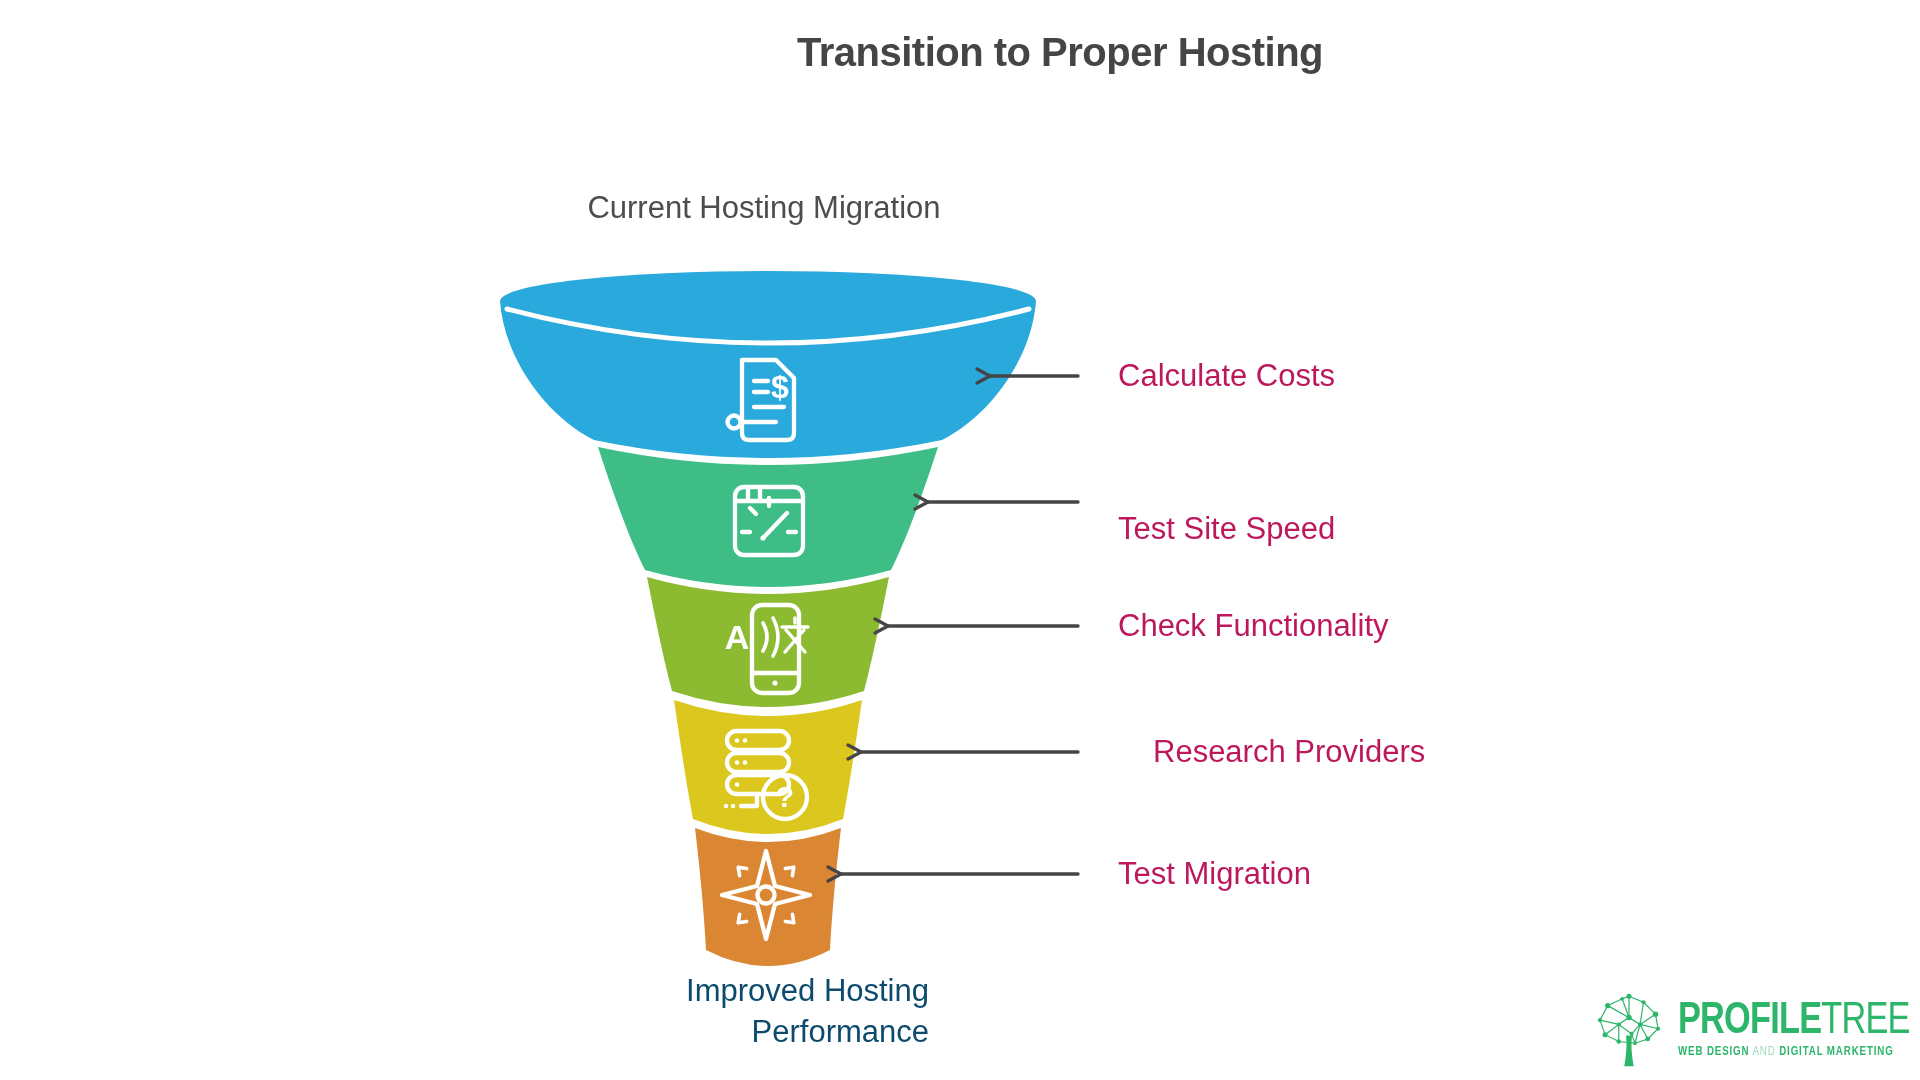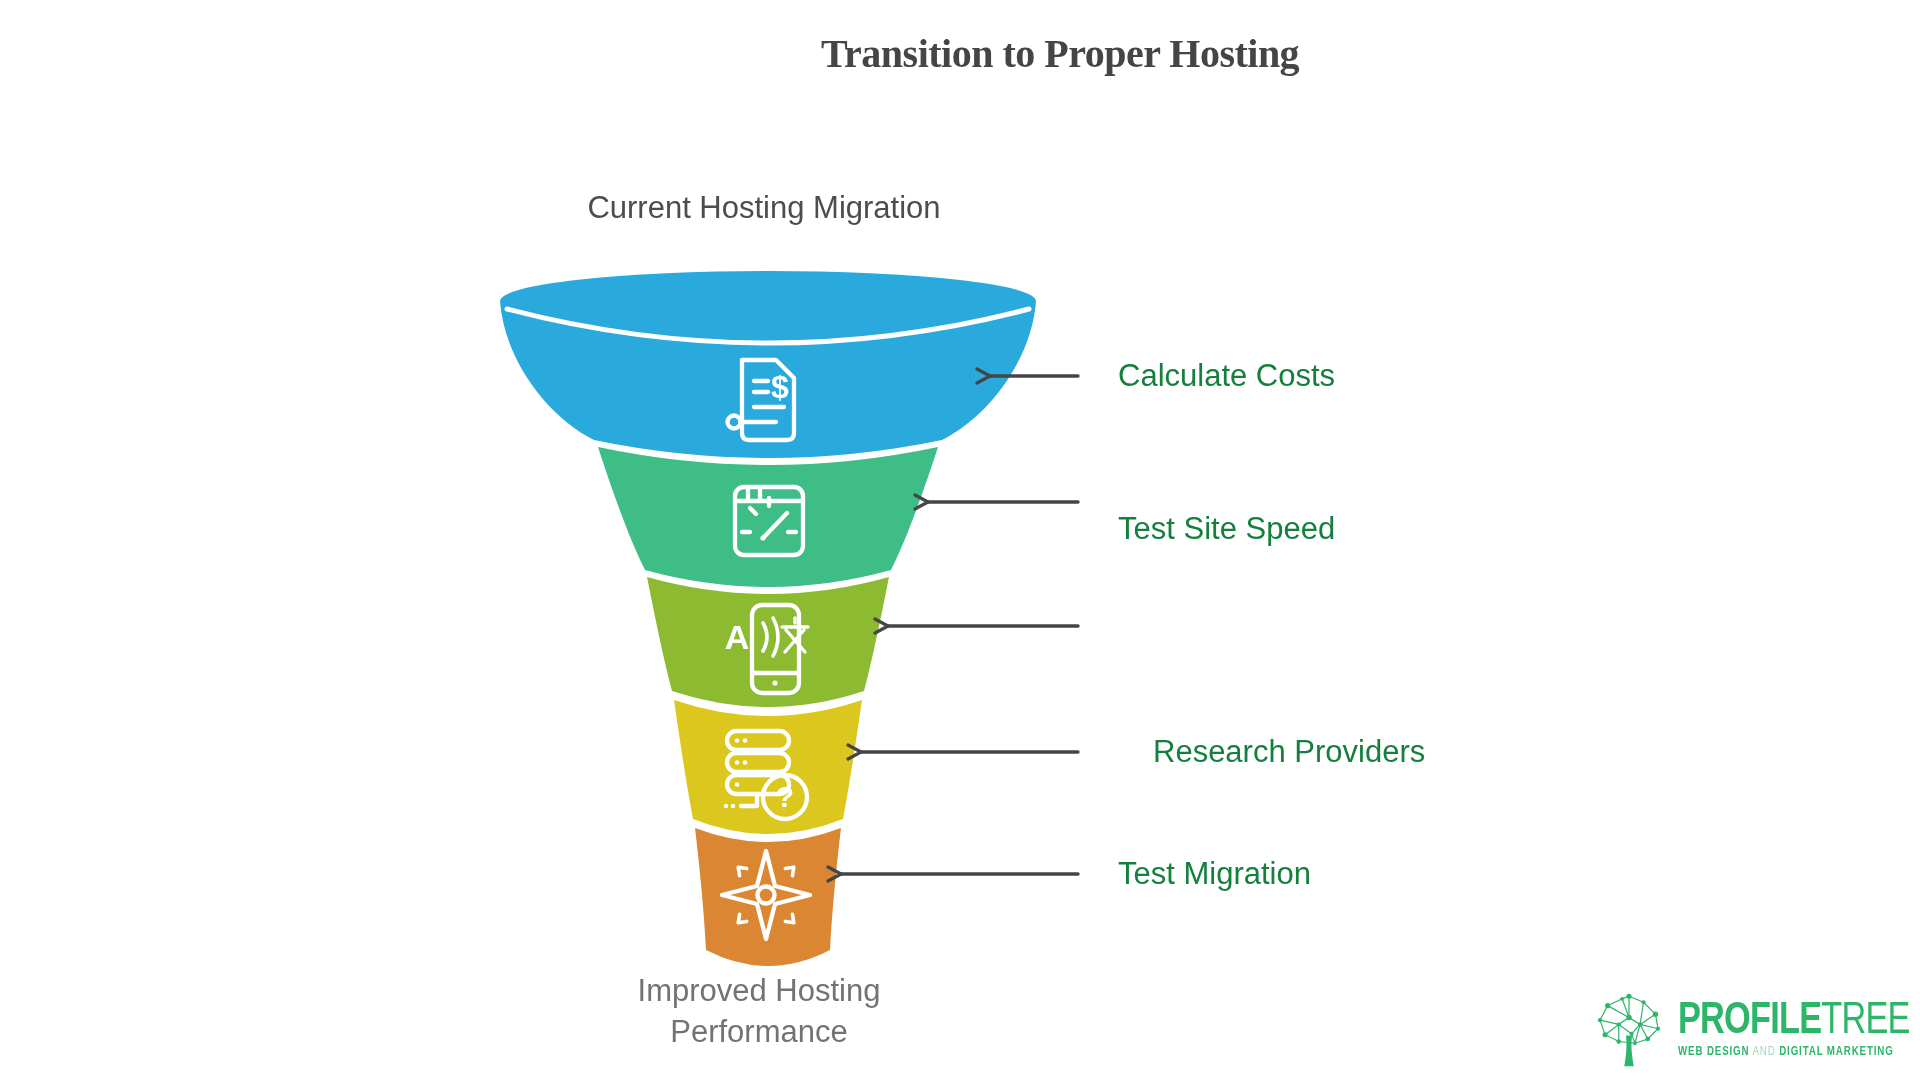--- a/index.html
+++ b/index.html
@@ -2,34 +2,34 @@
 <html><head>
 <meta charset="utf-8">
 <style>
   html,body{margin:0;padding:0;background:#fff;}
   .canvas{
     position:relative;width:1920px;height:1080px;background:#ffffff;overflow:hidden;
     font-family:"Liberation Sans",sans-serif;color:#4d4d4d;
   }
   .page-title{
     position:absolute;left:660px;top:30px;width:800px;text-align:center;
-    font-size:40px;font-weight:bold;color:#454545;letter-spacing:-0.5px;font-family:Liberation Serif, serif;
+    font-size:40px;font-weight:bold;color:#454545;letter-spacing:-0.5px;
   }
   .funnel-top-label{
     position:absolute;left:514px;top:190px;width:500px;text-align:center;
     font-size:31px;color:#4d4d4d;
   }
   .funnel-bottom-label{
-    position:absolute;left:589px;top:970px;width:340px;text-align:center;
-    font-size:31px;line-height:41px;color:#737373;
+    position:absolute;left:589px;top:970px;width:340px;text-align:right;
+    font-size:31px;line-height:41px;color:#0c4a6e;
   }
   .diagram-svg{position:absolute;left:0;top:0;width:1920px;height:1080px;}
   .stage-label{
     position:absolute;left:1118px;height:40px;line-height:40px;
-    font-size:31px;color:#15803d;white-space:nowrap;
+    font-size:31px;color:#be185d;white-space:nowrap;
   }
   .lbl-0{top:356px;} .lbl-1{top:509px;} .lbl-2{top:606px;} .lbl-3{top:732px;margin-left:35px;} .lbl-4{top:854px;}
 
   .logo{position:absolute;left:1588px;top:986px;display:flex;align-items:center;}
   .logo-icon{width:82px;height:82px;flex:0 0 auto;}
   .logo-text{margin-left:8px;transform:scaleX(0.78);transform-origin:left center;}
   .logo-brand{font-size:44px;line-height:44px;letter-spacing:-1px;white-space:nowrap;}
   .logo-brand .b1{font-weight:bold;color:#2DB56A;}
   .logo-brand .b2{font-weight:400;color:#2DB56A;}
   .logo-tagline{font-size:12.5px;letter-spacing:1.1px;margin-top:4px;white-space:nowrap;}
@@ -168,20 +168,21 @@
       <line x1="1078" y1="376" x2="990" y2="376" marker-end="url(#arrowhead)" stroke="#454545"></line>
       <line x1="1078" y1="502" x2="928" y2="502" marker-end="url(#arrowhead)" stroke="#454545"></line>
       <line x1="1078" y1="626" x2="888" y2="626" marker-end="url(#arrowhead)" stroke="#454545"></line>
       <line x1="1078" y1="752" x2="861" y2="752" marker-end="url(#arrowhead)" stroke="#454545"></line>
       <line x1="1078" y1="874" x2="841" y2="874" marker-end="url(#arrowhead)" stroke="#454545"></line>
     </g>
   </svg>
 
   <div class="stage-label lbl-0">Calculate Costs</div>
   <div class="stage-label lbl-1">Test Site Speed</div>
+  <div class="stage-label lbl-2">Check Functionality</div>
   <div class="stage-label lbl-3">Research Providers</div>
   <div class="stage-label lbl-4">Test Migration</div>
 
   <div class="funnel-bottom-label">Improved Hosting Performance</div>
 
   <div class="logo">
     <svg class="logo-icon" viewBox="-45 -48 90 96" xmlns="http://www.w3.org/2000/svg">
       <g stroke="#2DB56A" stroke-width="1.4" fill="none">
         <path d="M 0 -36 L 17 -29 L 31 -15 L 34 2 L 22 14 L 7 19 L -12 17 L -28 9 L -34 -8 L -25 -25 L -8 -33 Z"></path>
         <path d="M 0 -36 L 0 -11 L 13 -3 L 22 14"></path>

